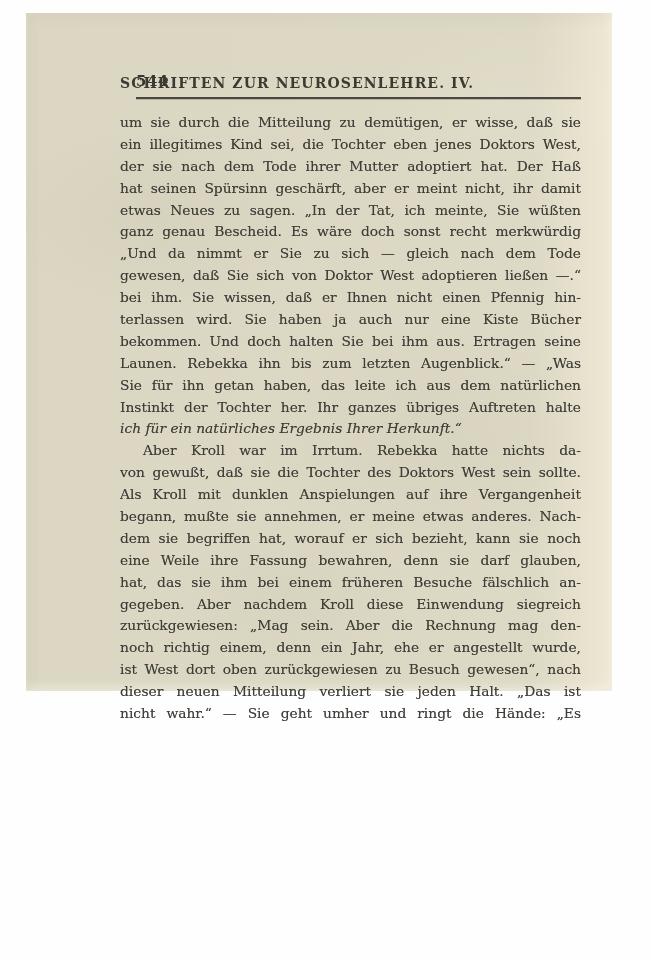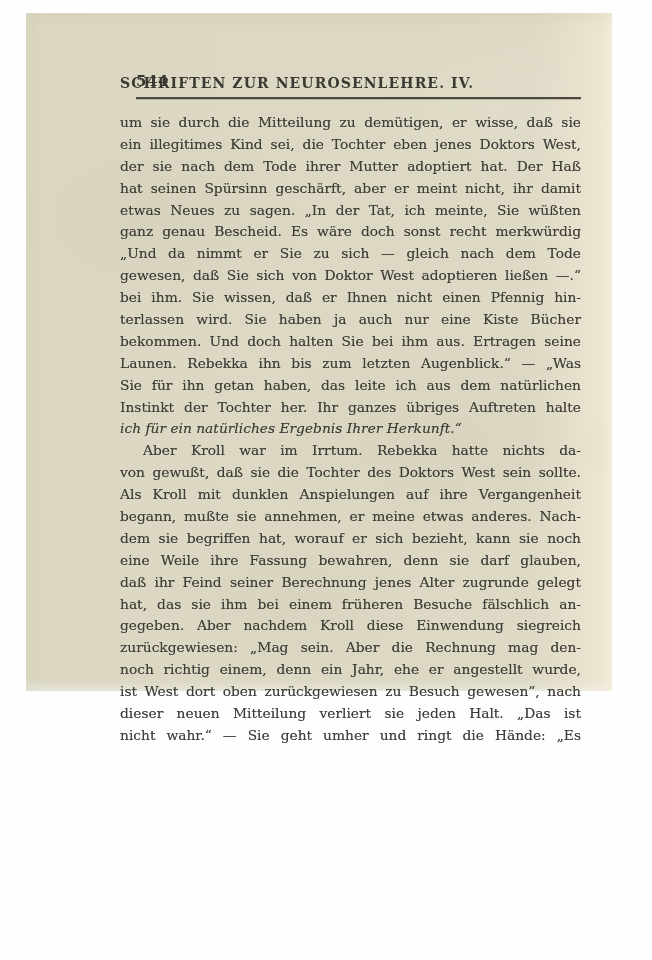--- a/index.html
+++ b/index.html
@@ -116,21 +116,20 @@
         <div class="line">Launen. Rebekka ihn bis zum letzten Augenblick.“ — „Was</div>
         <div class="line">Sie für ihn getan haben, das leite ich aus dem natürlichen</div>
         <div class="line">Instinkt der Tochter her. Ihr ganzes übriges Auftreten halte</div>
         <div class="line no-j">ich für ein natürliches Ergebnis Ihrer Herkunft.“</div>
         <div class="line indent">Aber Kroll war im Irrtum. Rebekka hatte nichts da-</div>
         <div class="line">von gewußt, daß sie die Tochter des Doktors West sein sollte.</div>
         <div class="line">Als Kroll mit dunklen Anspielungen auf ihre Vergangenheit</div>
         <div class="line">begann, mußte sie annehmen, er meine etwas anderes. Nach-</div>
         <div class="line">dem sie begriffen hat, worauf er sich bezieht, kann sie noch</div>
         <div class="line">eine Weile ihre Fassung bewahren, denn sie darf glauben,</div>
-        <div class="line">daß ihr Feind seiner Berechnung jenes Alter zugrunde gelegt</div>
         <div class="line">hat, das sie ihm bei einem früheren Besuche fälschlich an-</div>
         <div class="line">gegeben. Aber nachdem Kroll diese Einwendung siegreich</div>
         <div class="line">zurückgewiesen: „Mag sein. Aber die Rechnung mag den-</div>
         <div class="line">noch richtig einem, denn ein Jahr, ehe er angestellt wurde,</div>
         <div class="line">ist West dort oben zurückgewiesen zu Besuch gewesen“, nach</div>
         <div class="line">dieser neuen Mitteilung verliert sie jeden Halt. „Das ist</div>
         <div class="line">nicht wahr.“ — Sie geht umher und ringt die Hände: „Es</div>
       </div>
   </div>
 </div>

